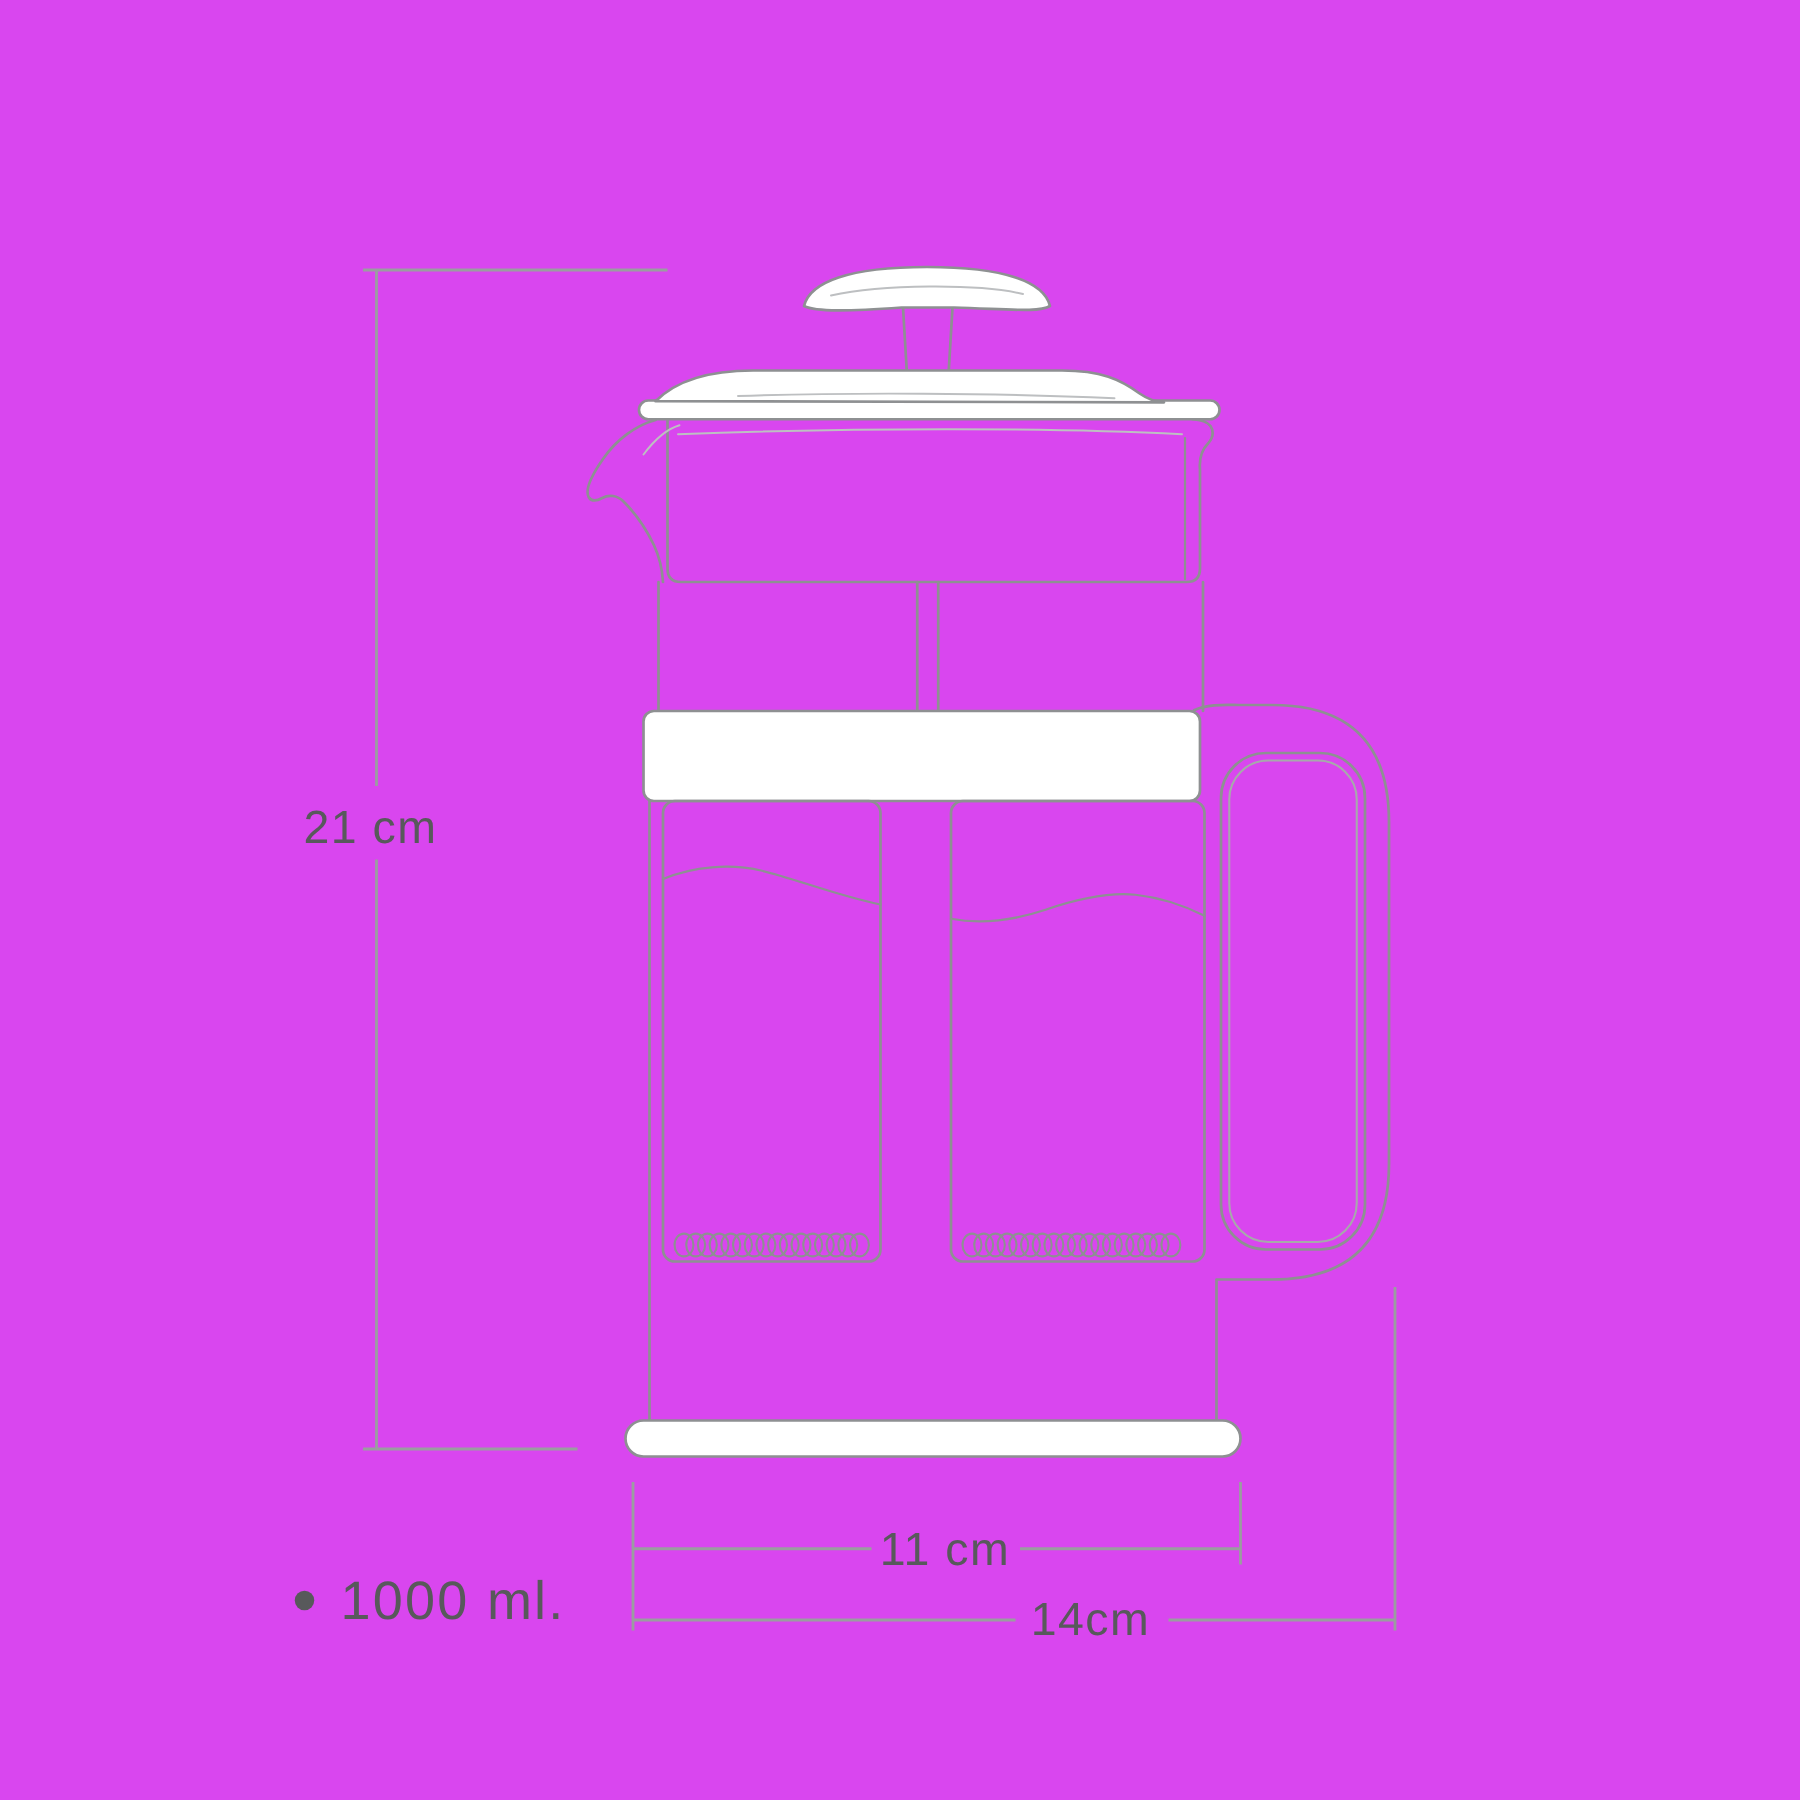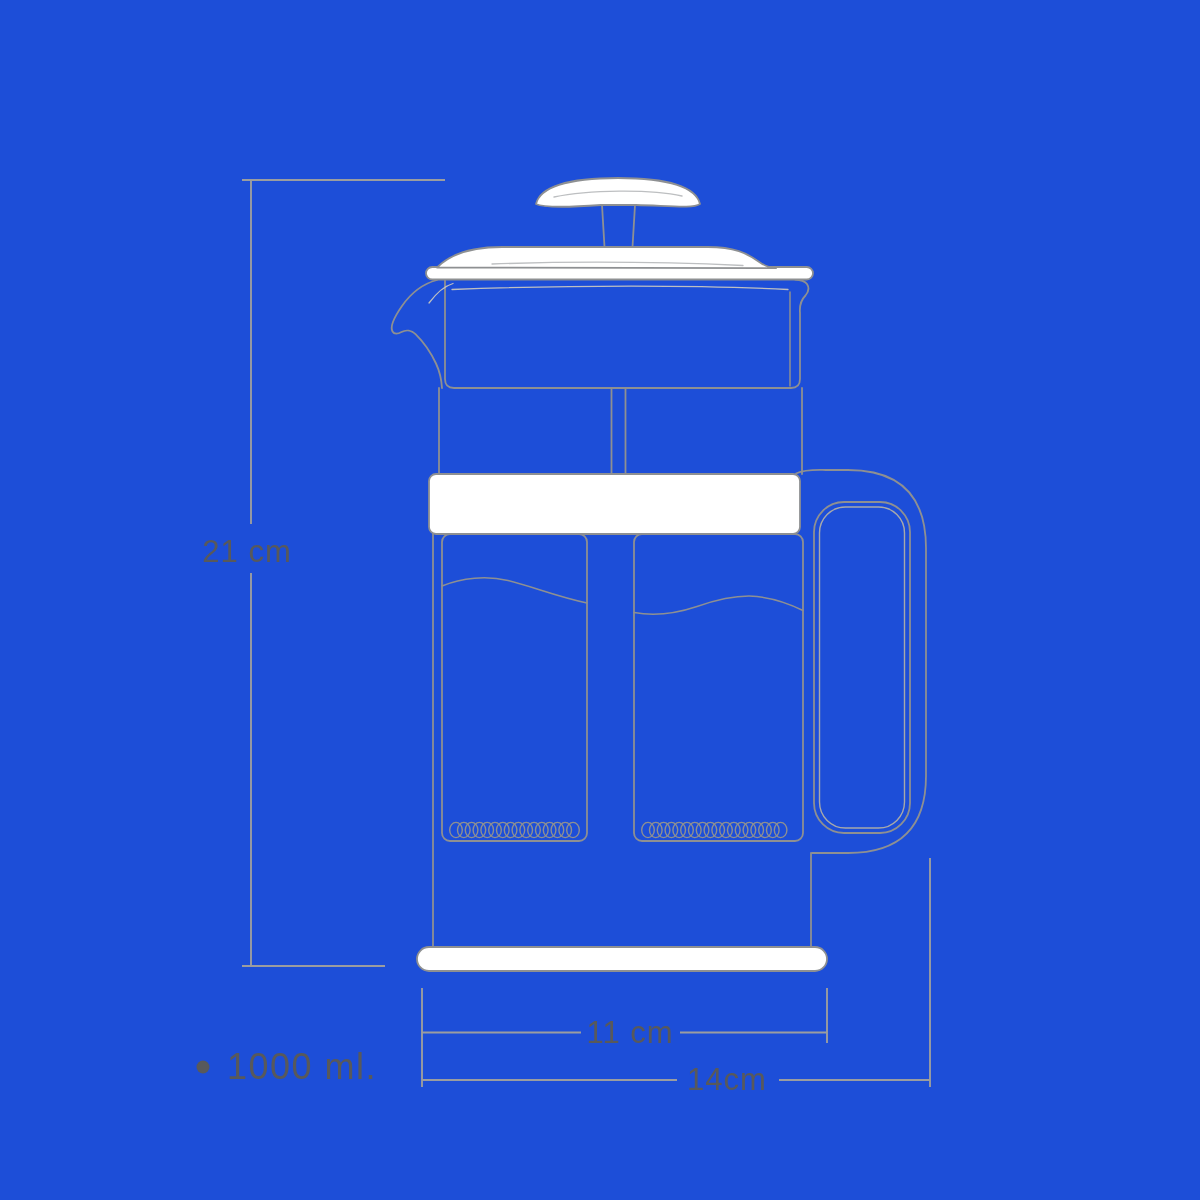--- a/index.html
+++ b/index.html
@@ -4,21 +4,21 @@
 <style>
   html, body {
     margin: 0;
     padding: 0;
     background: #ffffff;
   }
   .page {
     position: relative;
     width: 1200px;
     height: 1200px;
-    background: #1d4ed8;
+    background: #d946ef;
     overflow: hidden;
   }
   svg { display: block; }
 
   .outline {
     fill: none;
     stroke: #8e9092;
     stroke-width: 1.8;
     stroke-linecap: round;
     stroke-linejoin: round;

